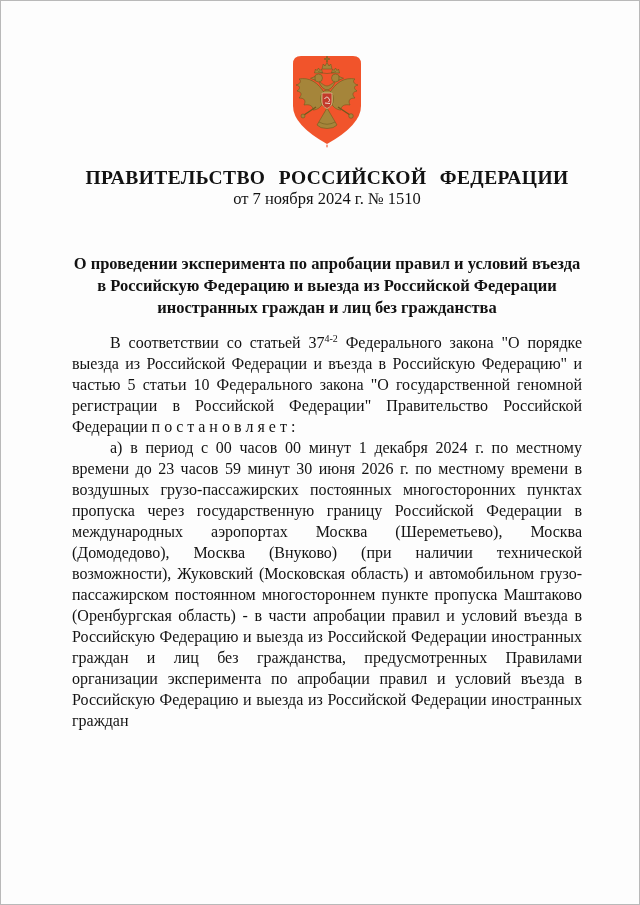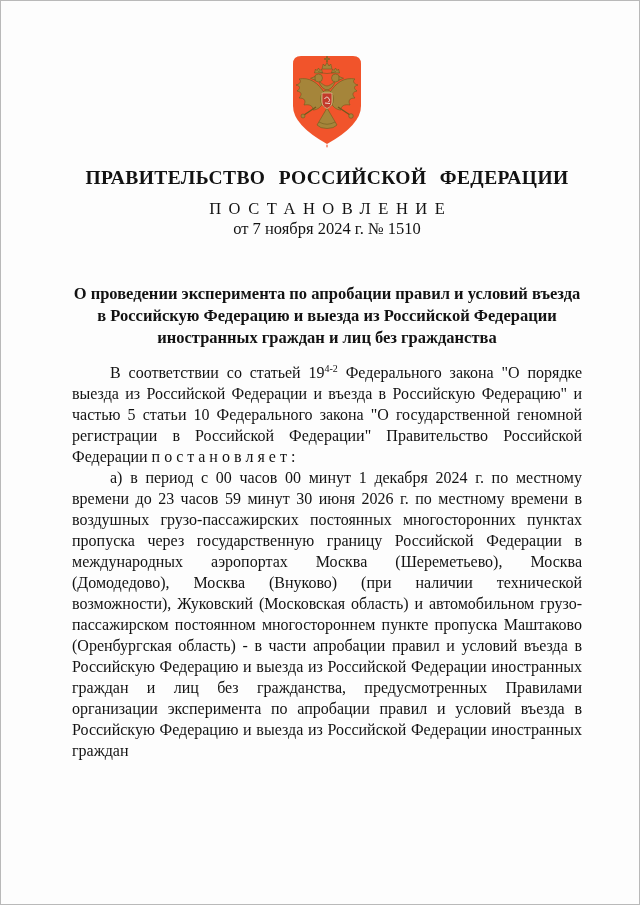--- a/index.html
+++ b/index.html
@@ -126,25 +126,24 @@
         <path d="M53,55 L65,63" fill="none" stroke-width="1.4"></path>
         <circle cx="66" cy="64" r="2.3"></circle>
       </g>
 
       <path d="M37,41 h10 v9 q0,4.5 -5,6.5 q-5,-2 -5,-6.5 z" stroke="#E8D9A0" stroke-width="0.7" fill="#C23A2B"></path>
       <path d="M39.5,47 q2,-3.5 4.5,-0.5 q1.5,2 -0.5,3.5 M40,51 l5,0.5" fill="none" stroke="#f5f0e6" stroke-width="0.9"></path>
     </svg>
   </div>
 
   <div class="org-name">ПРАВИТЕЛЬСТВО РОССИЙСКОЙ ФЕДЕРАЦИИ</div>
-  <div class="doc-type">ПОСТАНОВЛЕНИЕ</div>
   <div class="date-line">от 7 ноября 2024 г. № 1510</div>
 
   <div class="doc-title">О проведении эксперимента по апробации правил и условий въезда
 в Российскую Федерацию и выезда из Российской Федерации
 иностранных граждан и лиц без гражданства</div>
 
   <div class="doc-body">
-    <p><span>В соответствии со статьей 19</span><sup class="article-sup">4-2</sup><span> Федерального закона "О порядке выезда из Российской Федерации и въезда в Российскую Федерацию" и частью 5 статьи 10 Федерального закона "О государственной геномной регистрации в Российской Федерации" Правительство Российской Федерации </span><span class="resolves">п о с т а н о в л я е т :</span></p>
+    <p><span>В соответствии со статьей 37</span><sup class="article-sup">4-2</sup><span> Федерального закона "О порядке выезда из Российской Федерации и въезда в Российскую Федерацию" и частью 5 статьи 10 Федерального закона "О государственной геномной регистрации в Российской Федерации" Правительство Российской Федерации </span><span class="resolves">п о с т а н о в л я е т :</span></p>
     <p>а) в период с 00 часов 00 минут 1 декабря 2024 г. по местному времени до 23 часов 59 минут 30 июня 2026 г. по местному времени в воздушных грузо-пассажирских постоянных многосторонних пунктах пропуска через государственную границу Российской Федерации в международных аэропортах Москва (Шереметьево), Москва (Домодедово), Москва (Внуково) (при наличии технической возможности), Жуковский (Московская область) и автомобильном грузо-пассажирском постоянном многостороннем пункте пропуска Маштаково (Оренбургская область) - в части апробации правил и условий въезда в Российскую Федерацию и выезда из Российской Федерации иностранных граждан и лиц без гражданства, предусмотренных Правилами организации эксперимента по апробации правил и условий въезда в Российскую Федерацию и выезда из Российской Федерации иностранных граждан</p>
   </div>
 
 </div>
 
 </body></html>

